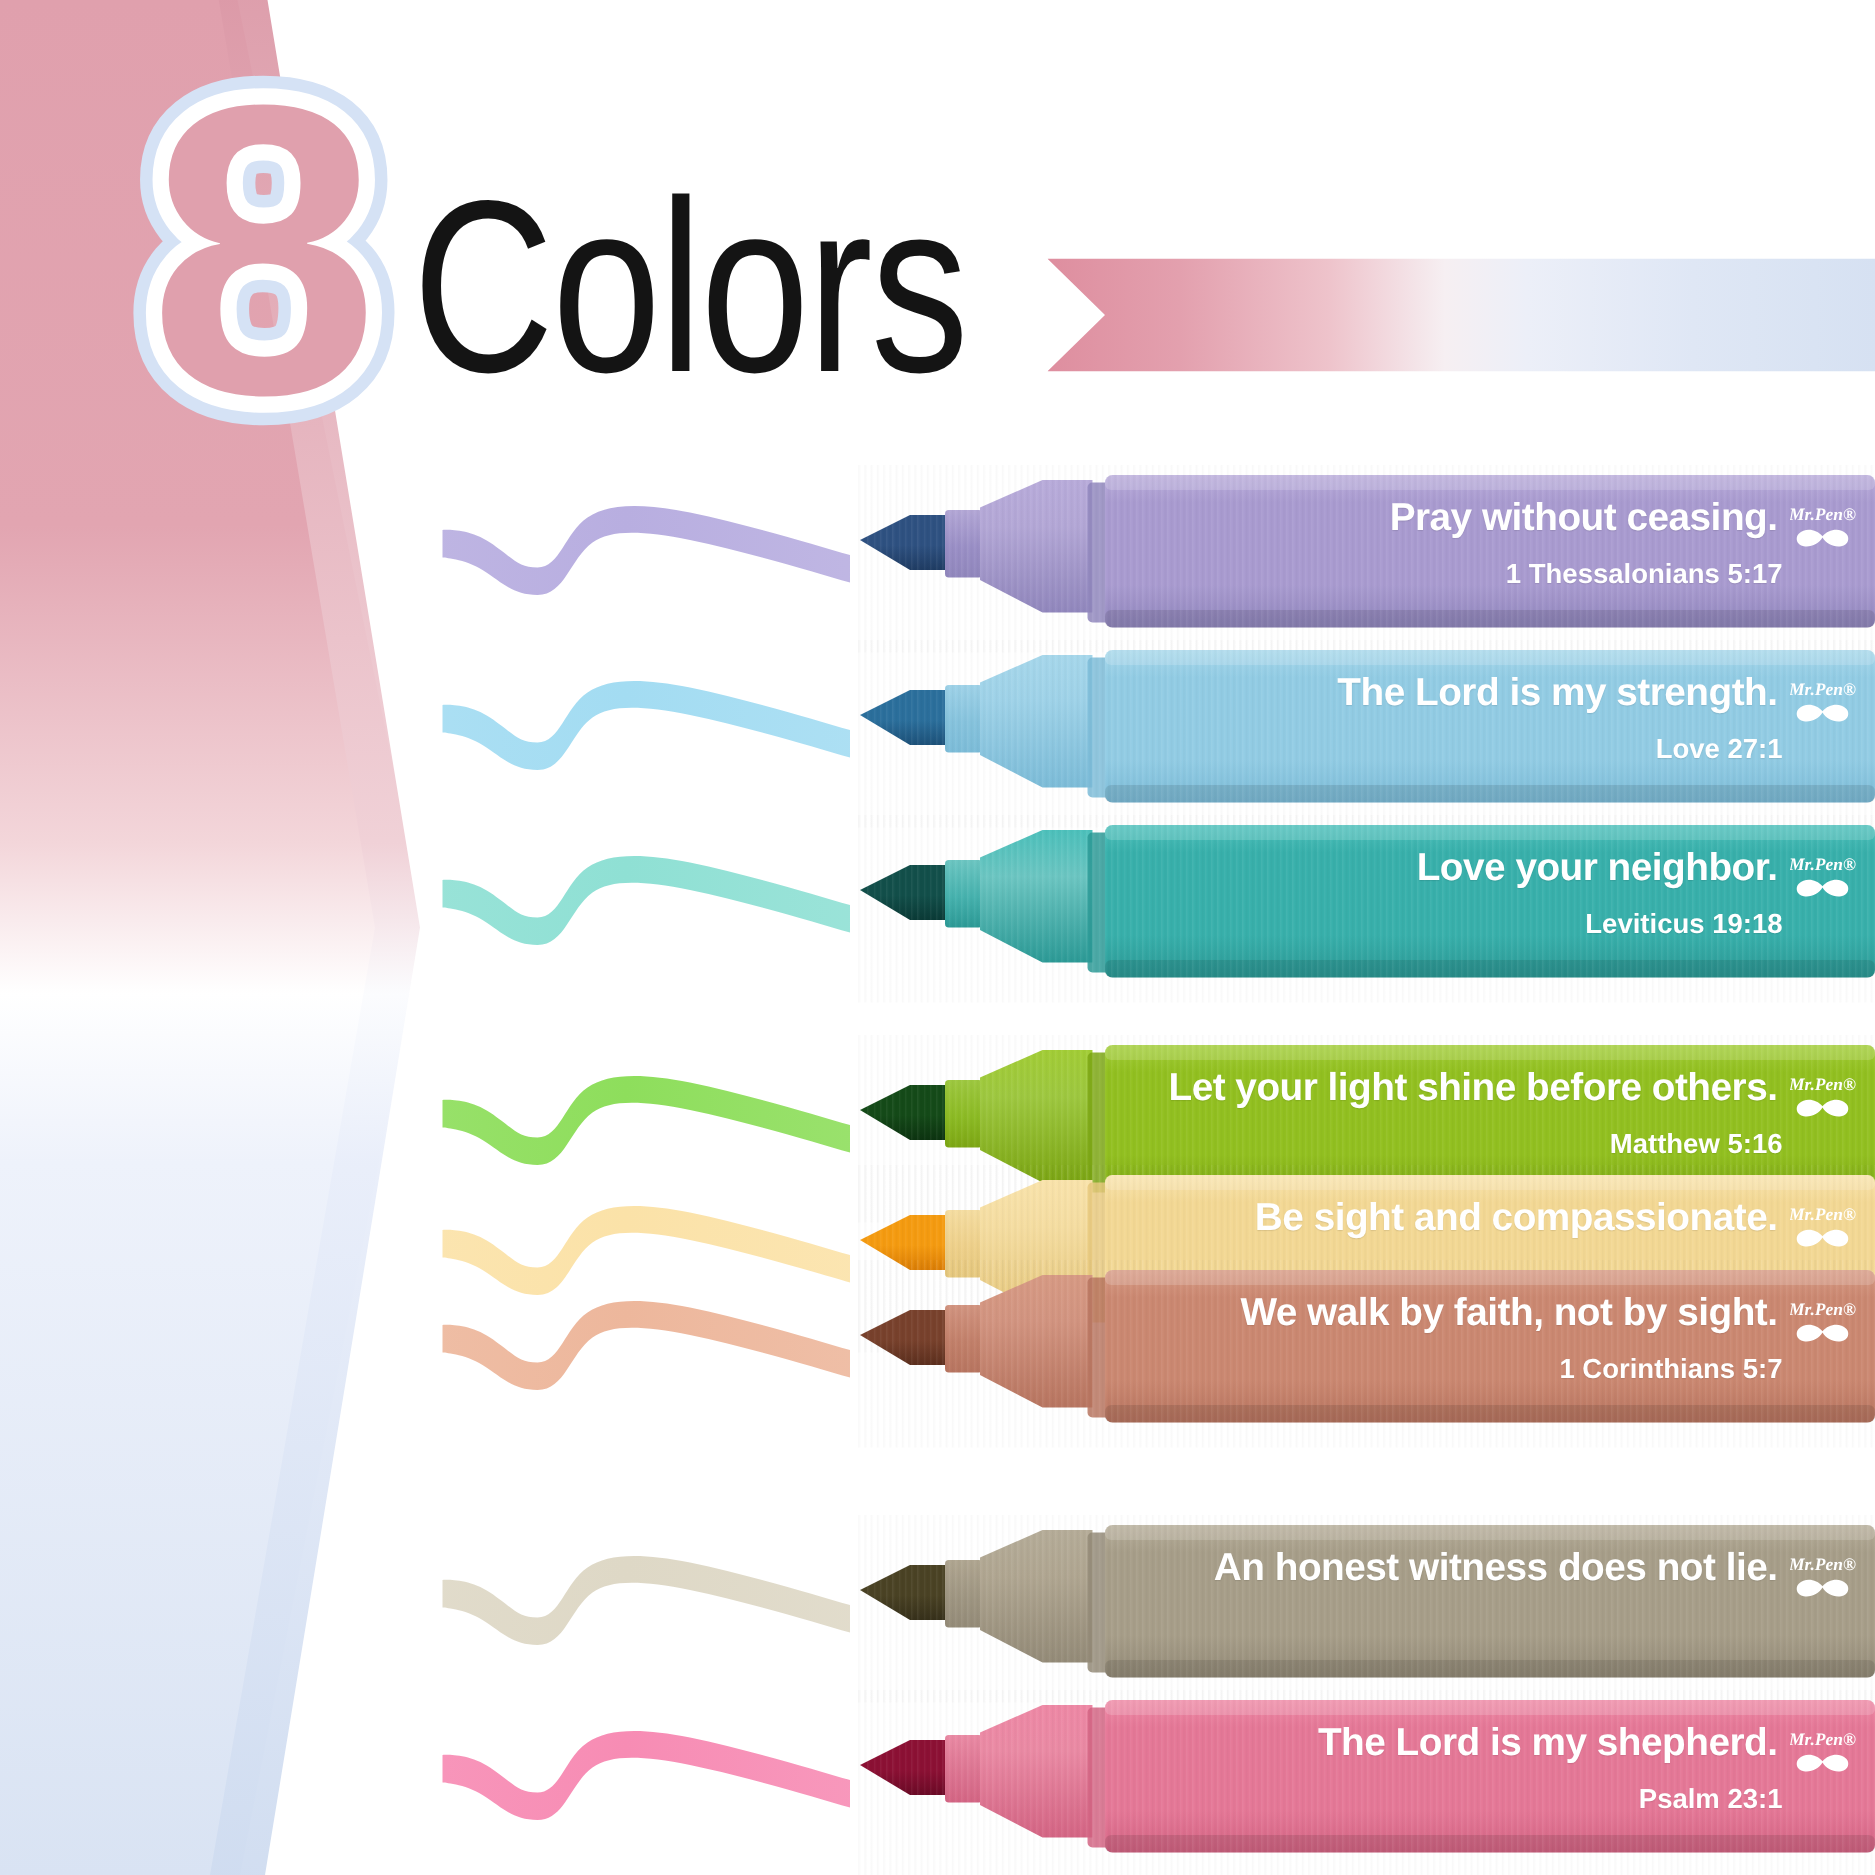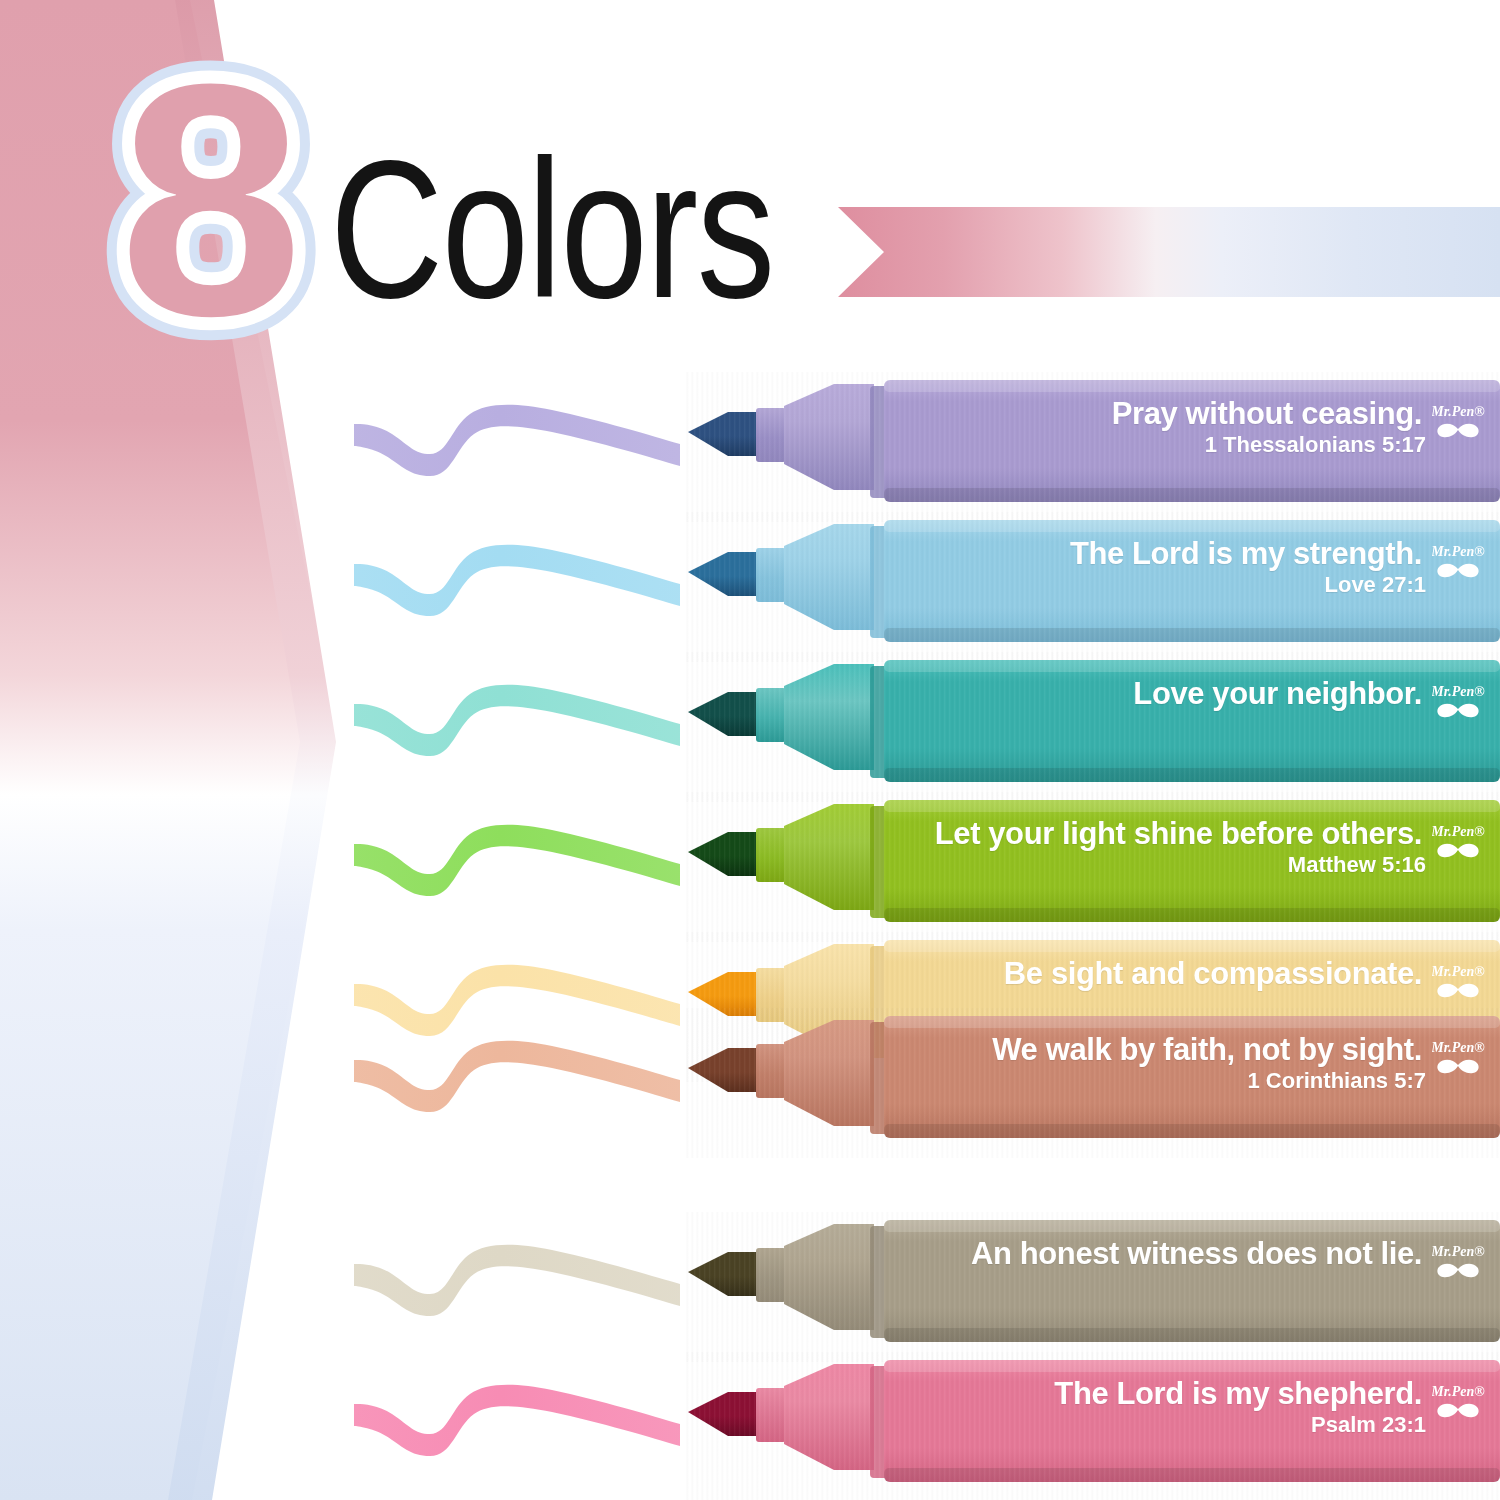--- a/index.html
+++ b/index.html
@@ -98,21 +98,21 @@
     font-size:31px;
     font-weight:700;
     letter-spacing:-0.4px;
     white-space:nowrap;
     text-shadow:0 1px 1px rgba(0,0,0,0.10);
     font-family:"Liberation Sans","DejaVu Sans",sans-serif;
   }
   .verse-ref {
     font-size:22px;
     font-weight:700;
-    margin-top:0;
+    margin-top:14px;
     margin-right:60px;
     white-space:nowrap;
     text-shadow:0 1px 1px rgba(0,0,0,0.10);
     font-family:"Liberation Sans","DejaVu Sans",sans-serif;
   }
 
   
   .brand {
     width:54px;
     height:46px;
@@ -446,24 +446,25 @@
      <path d="M26,30
               C21,24 12,23 7,28
               C4,31 5,37 11,38
               C17,39 23,36 26,31
               C29,36 35,39 41,38
               C47,37 48,31 45,28
               C40,23 31,24 26,30 Z" fill="#ffffff"></path>
   </svg>
           </span>
         </div>
-      </div>
-    </div>
-      </div>
-      <div class="pen-row" style="top: 792px;">
+        <div class="verse-ref">Leviticus 19:18</div>
+      </div>
+    </div>
+      </div>
+      <div class="pen-row" style="top: 828px;">
     <div class="swatch">
 
   <svg width="330" height="110" viewBox="0 0 330 110">
     <defs>
       <linearGradient id="sw3" x1="0" y1="0" x2="1" y2="0">
          <stop offset="0%" stop-color="#8ede5c" stop-opacity="0.92"></stop>
          <stop offset="45%" stop-color="#8ede5c" stop-opacity="1"></stop>
          <stop offset="100%" stop-color="#8ede5c" stop-opacity="0.90"></stop>
       </linearGradient>
     </defs>

